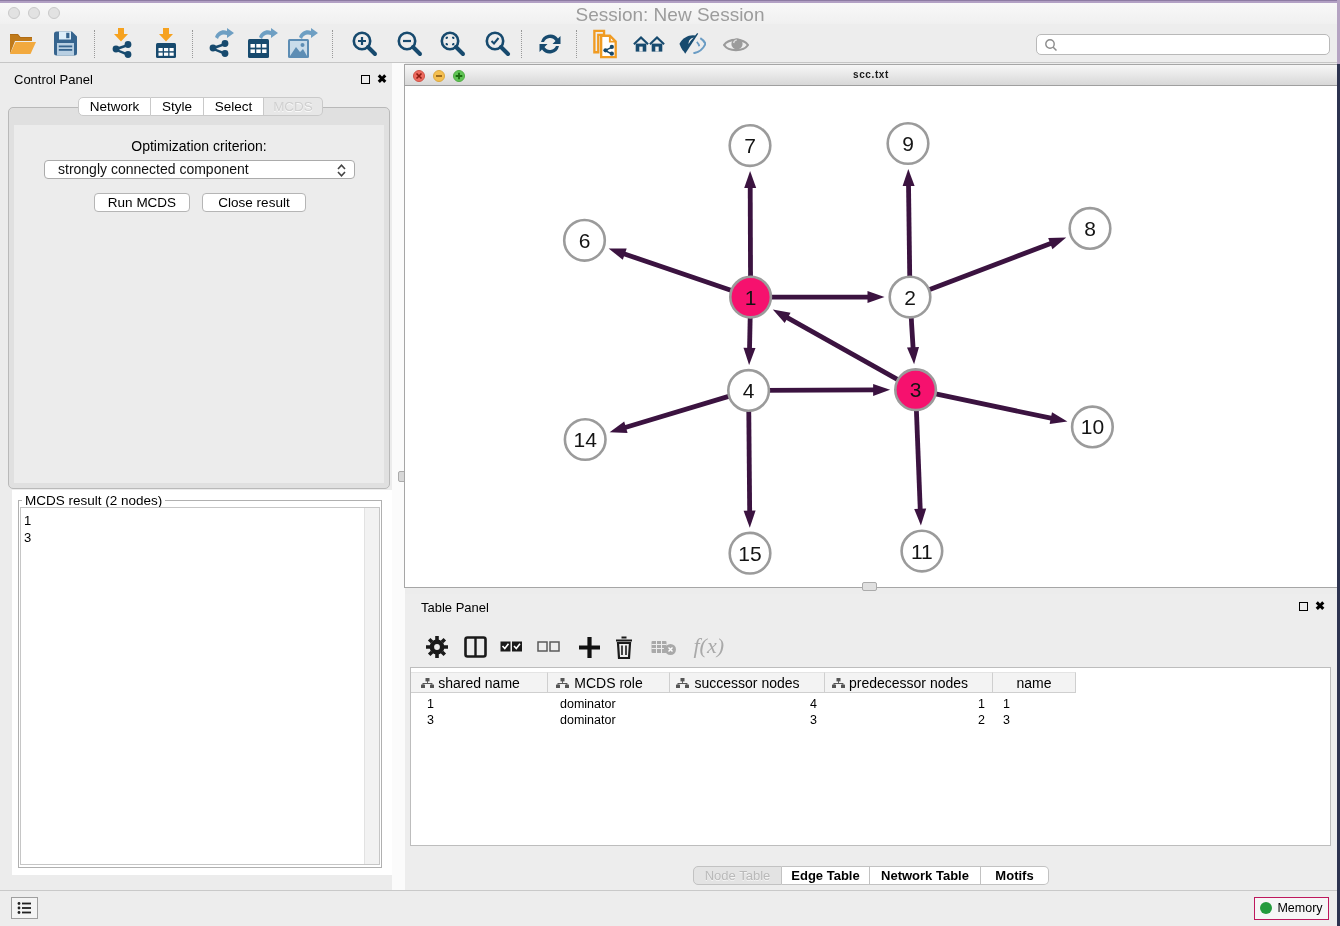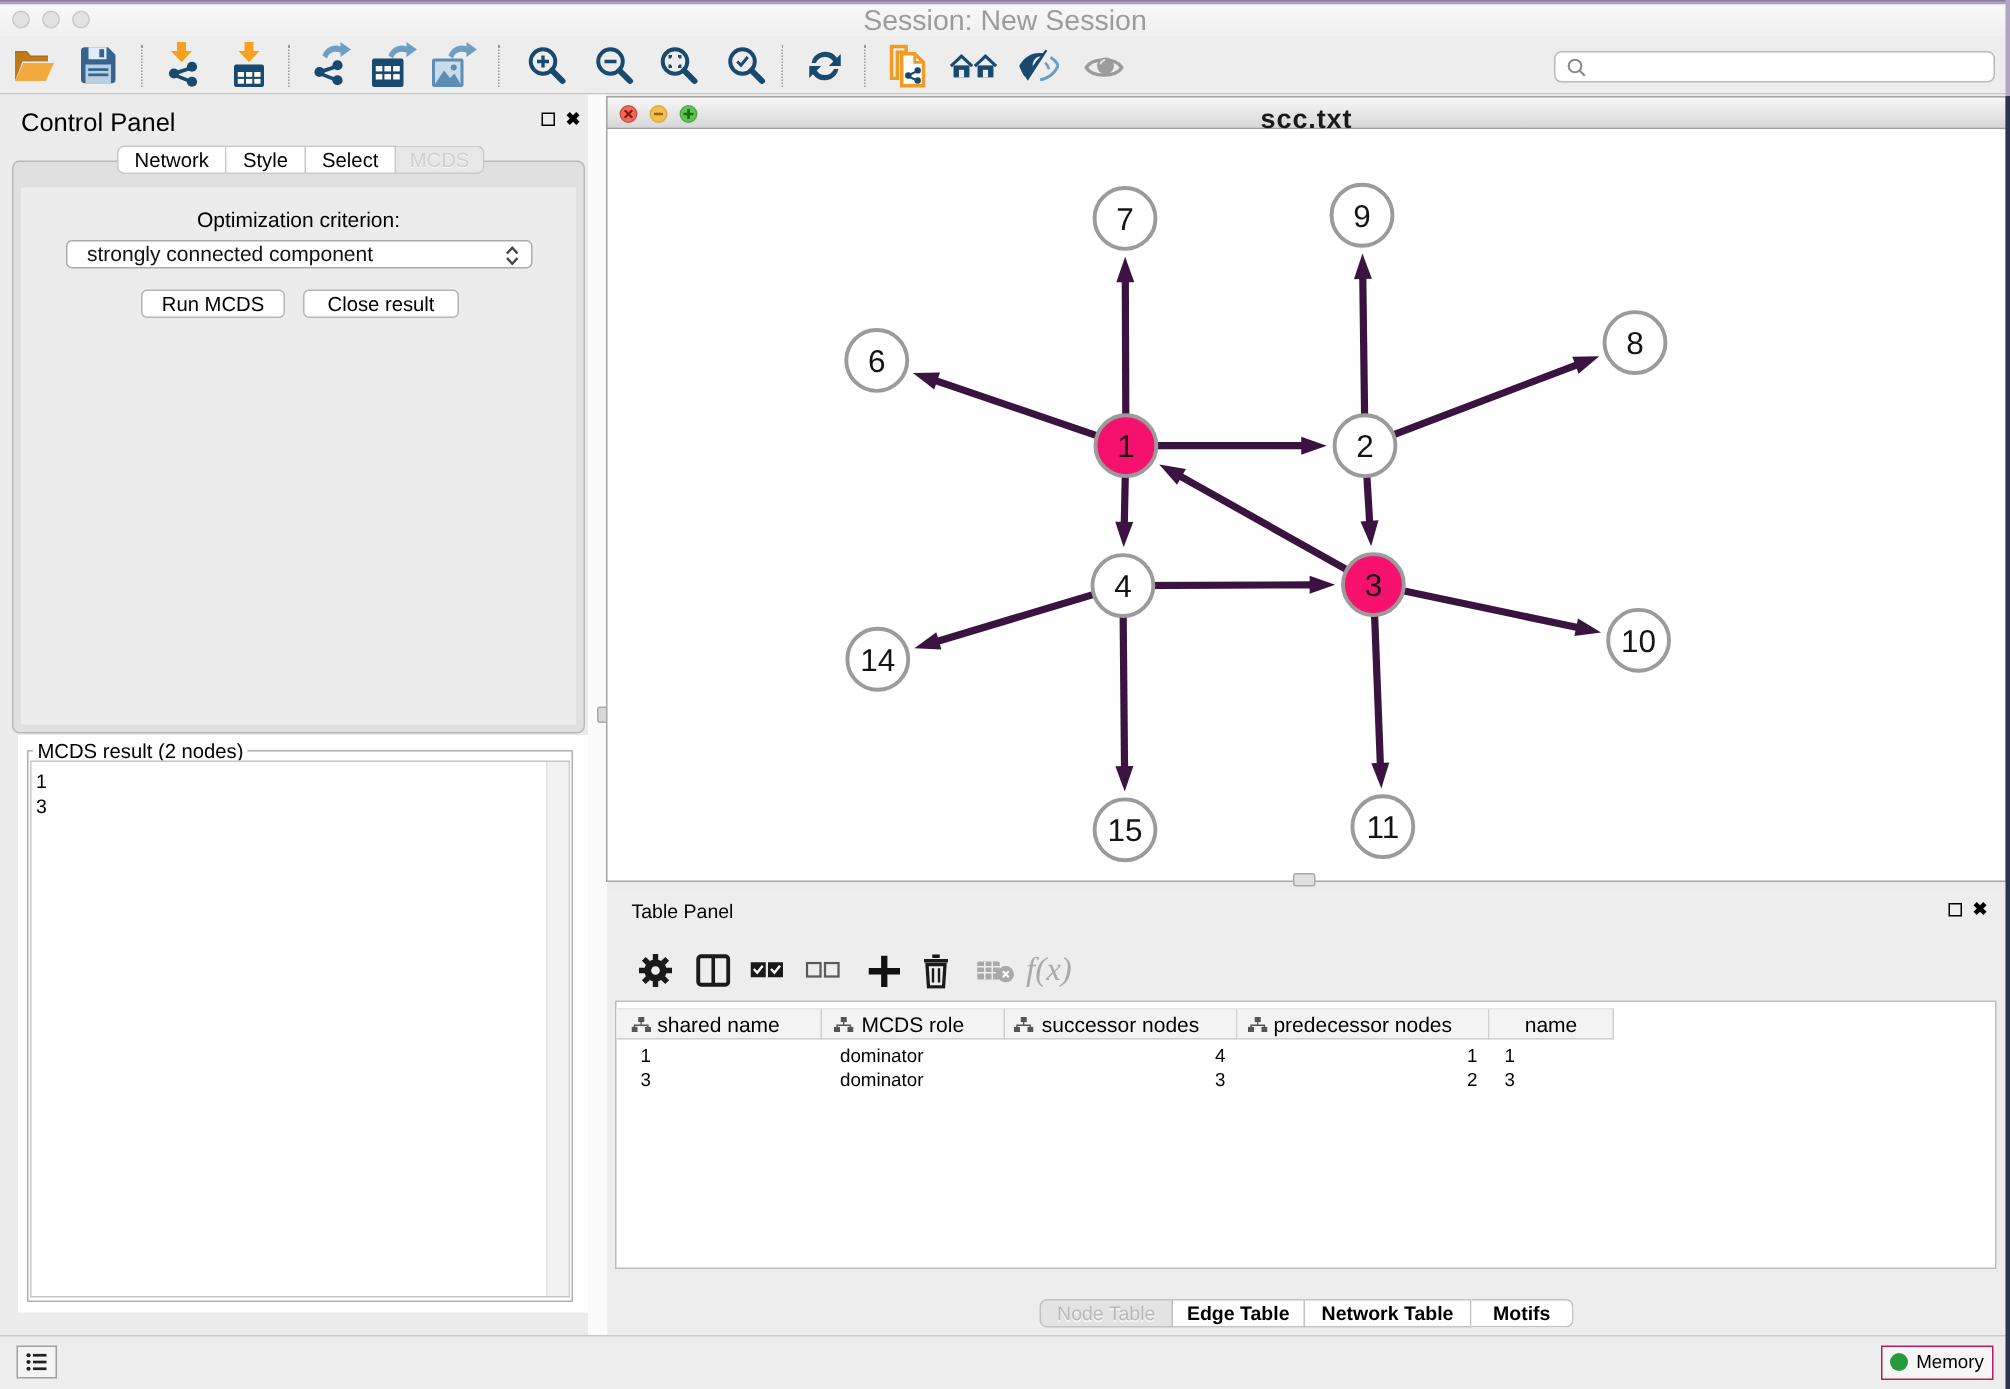--- a/index.html
+++ b/index.html
@@ -14,21 +14,21 @@
 #wintitle { left:0; top:4px; width:1340px; text-align:center; font-size:19px; color:#9c9c9c; }
 #toolbar { left:0; top:24px; width:1340px; height:39px; background:#ededed; border-bottom:1px solid #c6c6c6; }
 .tsep { position:absolute; top:6px; height:28px; width:0; border-left:1px dotted #999; }
 
 
 #cp { left:0; top:63px; width:392px; height:827px; background:#ececec; }
 #vsplit { left:392px; top:63px; width:13px; height:827px; background:#fbfbfb; }
 #vgrip { left:398px; top:471px; width:8px; height:11px; background:#d8d8d8; border:1px solid #ababab; border-radius:2px; }
 #rightbg { left:405px; top:63px; width:935px; height:827px; background:#ececec; }
 
-#cphead { left:14px; top:72px; font-size:17px; color:#000; }
+#cphead { left:14px; top:72px; font-size:13px; color:#000; }
 .hbtn-sq { position:absolute; width:9px; height:9px; border:1.5px solid #000; background:transparent; }
 .hbtn-x { position:absolute; font-size:12px; font-weight:bold; color:#000; line-height:10px; }
 
 
 .tab { position:absolute; top:97px; height:19px; background:#fff; border:1px solid #c9c9c9; font-size:13.5px; color:#000; text-align:center; line-height:18px; }
 #tab-mcds { background:#e7e7e7; color:#cfcfcf; text-shadow:0 1px 0 #fafafa; border-radius:0 5px 5px 0; }
 #tabpane { left:8px; top:107px; width:382px; height:382px; background:#e0e0e0; border:1px solid #b9b9b9; border-radius:5px; }
 #tabpane-inner { left:14px; top:125px; width:370px; height:358px; background:#ececec; }
 #optlabel { left:0px; top:138px; width:398px; text-align:center; font-size:14px; color:#000; }
 #dropdown { left:44px; top:160px; width:311px; height:19px; background:#fff; border:1px solid #ababab; border-radius:4px; font-size:14px; color:#111; line-height:17px; padding-left:13px; }
@@ -37,21 +37,21 @@
 
 #resultpanel { left:12px; top:490px; width:380px; height:385px; background:#fff; }
 #fieldset { left:18px; top:500px; width:364px; height:368px; border:1px solid #b0b0b0; }
 #legend { left:22px; top:493px; background:#fff; padding:0 3px; font-size:13.5px; color:#000; }
 #resultarea { left:20px; top:507px; width:360px; height:358px; background:#fff; border:1px solid #c6c6c6; font-size:13px; color:#000; padding:4px 0 0 3px; line-height:17px; }
 #resscroll { left:364px; top:508px; width:15px; height:356px; background:#f2f2f2; border-left:1px solid #e2e2e2; }
 
 
 #netwin { left:404px; top:64px; width:934px; height:524px; border:1px solid #a6a6a6; background:#fff; }
 #nettitle { left:404px; top:64px; width:934px; height:22px; background:linear-gradient(#f7f7f7,#d8d8d8); border:1px solid #a6a6a6; border-bottom:1px solid #9f9f9f; }
-#nettitletext { left:404px; top:69px; width:934px; text-align:center; font-size:18px; font-weight:700; letter-spacing:0.6px; color:#1a1a1a; }
+#nettitletext { left:404px; top:69px; width:934px; text-align:center; font-size:10px; font-weight:700; letter-spacing:0.6px; color:#1a1a1a; }
 .tl { position:absolute; top:70px; width:12px; height:12px; border-radius:50%; }
 .tl svg { position:absolute; left:0; top:0; }
 #hgrip { left:862px; top:582px; width:15px; height:9px; background:#e0e0e0; border:1px solid #ababab; border-radius:2px; }
 
 
 #tpanel { left:405px; top:594px; width:935px; height:296px; background:#ededed; }
 #tphead { left:421px; top:600px; font-size:13px; color:#000; }
 #tablebox { left:410px; top:667px; width:921px; height:179px; background:#fff; border:1px solid #bdbdbd; }
 .th { position:absolute; top:672px; height:21px; background:#f3f3f3; border-right:1px solid #cfcfcf; border-bottom:1px solid #cfcfcf; border-top:1px solid #e4e4e4; font-size:14px; color:#000; text-align:center; line-height:21px; }
 .td { position:absolute; font-size:12.5px; color:#000; height:16px; line-height:16px; }
@@ -362,21 +362,21 @@
 <svg class="abs" style="left:651px;top:640px;" width="25" height="15" viewBox="0 0 25 15">
   <g fill="#a9a9a9">
       <rect x="0.5" y="1" width="15" height="12" rx="1"></rect>
       <circle cx="19.5" cy="9.5" r="5.5"></circle>
     </g>
   <g stroke="#ededed" stroke-width="1">
       <path d="M0.5 4.5 L15.5 4.5 M0.5 8.5 L13 8.5 M5.5 1 L5.5 13 M10.5 1 L10.5 13"></path>
     </g>
   <path d="M17.5 7.5 L21.5 11.5 M21.5 7.5 L17.5 11.5" stroke="#fff" stroke-width="1.4"></path>
 </svg>
-<div class="abs" style="left:684px;top:633px;width:40px;height:26px;font-family:'Liberation Serif',serif;font-style:italic;font-size:22px;color:#a9a9a9;">f(x)</div>
+<div class="abs" style="left:684px;top:633px;width:40px;height:26px;font-family:'Liberation Serif',serif;font-style:italic;font-size:22px;color:#a9a9a9;text-align:right;">f(x)</div>
 <div class="abs" id="tablebox"></div>
 <div class="th" style="left:411px;width:137px;">shared name</div>
 <div class="th" style="left:548px;width:122px;">MCDS role</div>
 <div class="th" style="left:670px;width:155px;">successor nodes</div>
 <div class="th" style="left:825px;width:168px;">predecessor nodes</div>
 <div class="th" style="left:993px;width:83px;">name</div>
 <svg class="abs" style="left:421px;top:678px;" width="13" height="10" viewBox="0 0 13 10">
     <g fill="#555">
       <rect x="4.5" y="0" width="4" height="3.4"></rect>
       <rect x="0" y="6.6" width="4" height="3.4"></rect>

